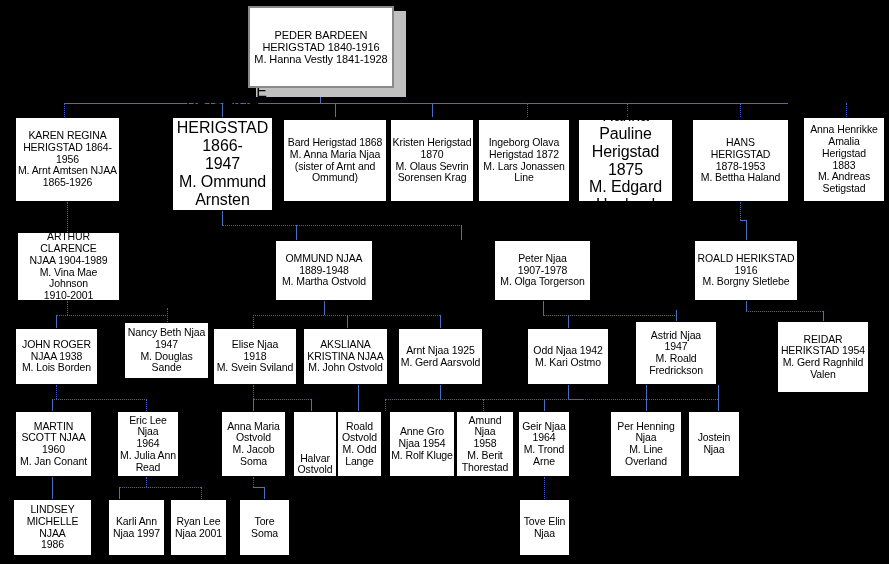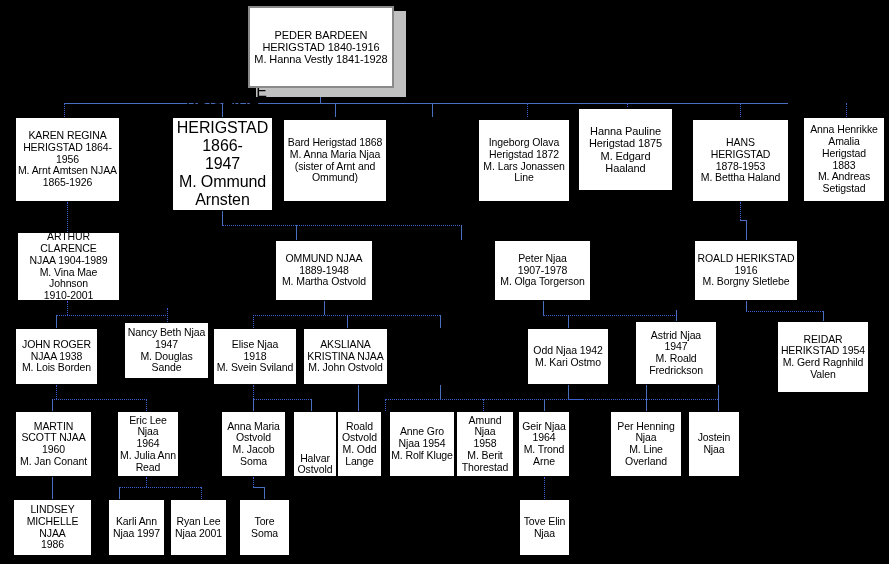--- a/index.html
+++ b/index.html
@@ -128,29 +128,35 @@
 NJAA 1858-1940</span>
     </div>
 
   <div class="node" style="left:283px;top:119px;width:104px;height:83px;font-size:10.5px;">
     <span class="txt">Bard Herigstad 1868
 M. Anna Maria Njaa
 (sister of Arnt and
 Ommund)</span>
     </div>
 
+  <div class="node" style="left:390px;top:119px;width:84px;height:83px;font-size:10.5px;">
+    <span class="txt">Kristen Herigstad
+1870
+M. Olaus Sevrin
+Sorensen Krag</span>
+    </div>
 
   <div class="node" style="left:478px;top:119px;width:92px;height:83px;font-size:10.5px;">
     <span class="txt">Ingeborg Olava
 Herigstad 1872
 M. Lars Jonassen
 Line</span>
     </div>
 
-  <div class="node" style="left:578px;top:108px;width:95px;height:83px;font-size:11px;">
+  <div class="node" style="left:578px;top:119px;width:95px;height:83px;font-size:16px;">
     <span class="txt">Hanna Pauline
 Herigstad 1875
 M. Edgard
 Haaland</span>
     </div>
 
   <div class="node" style="left:692px;top:119px;width:97px;height:83px;font-size:10.5px;">
     <span class="txt">HANS
 HERIGSTAD
 1878-1953
@@ -207,20 +213,24 @@
 1918
 M. Svein Sviland</span>
     </div>
 
   <div class="node" style="left:303px;top:328px;width:85px;height:57px;font-size:10.5px;">
     <span class="txt">AKSLIANA
 KRISTINA NJAA
 M. John Ostvold</span>
     </div>
 
+  <div class="node" style="left:398px;top:328px;width:85px;height:57px;font-size:10.5px;">
+    <span class="txt">Arnt Njaa 1925
+M. Gerd Aarsvold</span>
+    </div>
 
   <div class="node" style="left:527px;top:328px;width:82px;height:57px;font-size:10.5px;">
     <span class="txt">Odd Njaa 1942
 M. Kari Ostmo</span>
     </div>
 
   <div class="node" style="left:635px;top:321px;width:82px;height:64px;font-size:10.5px;">
     <span class="txt">Astrid Njaa
 1947
 M. Roald

